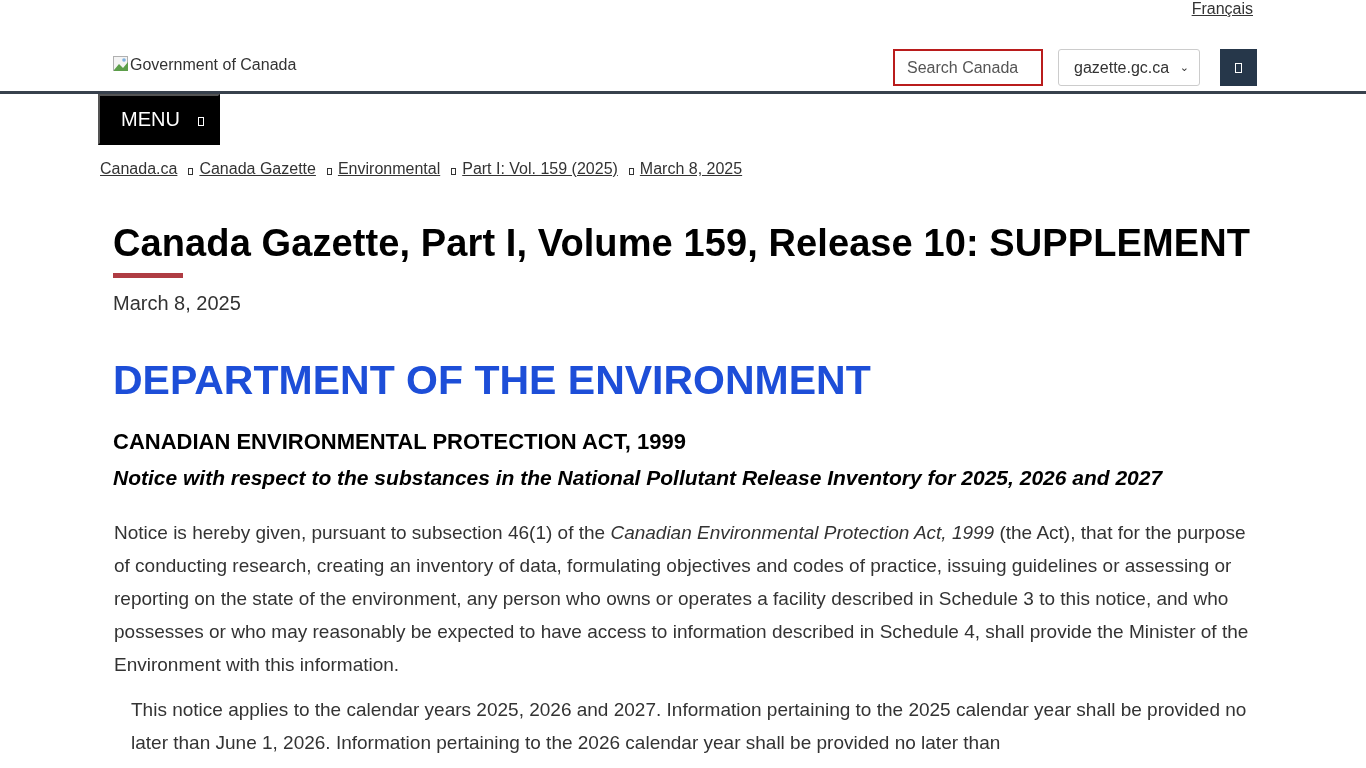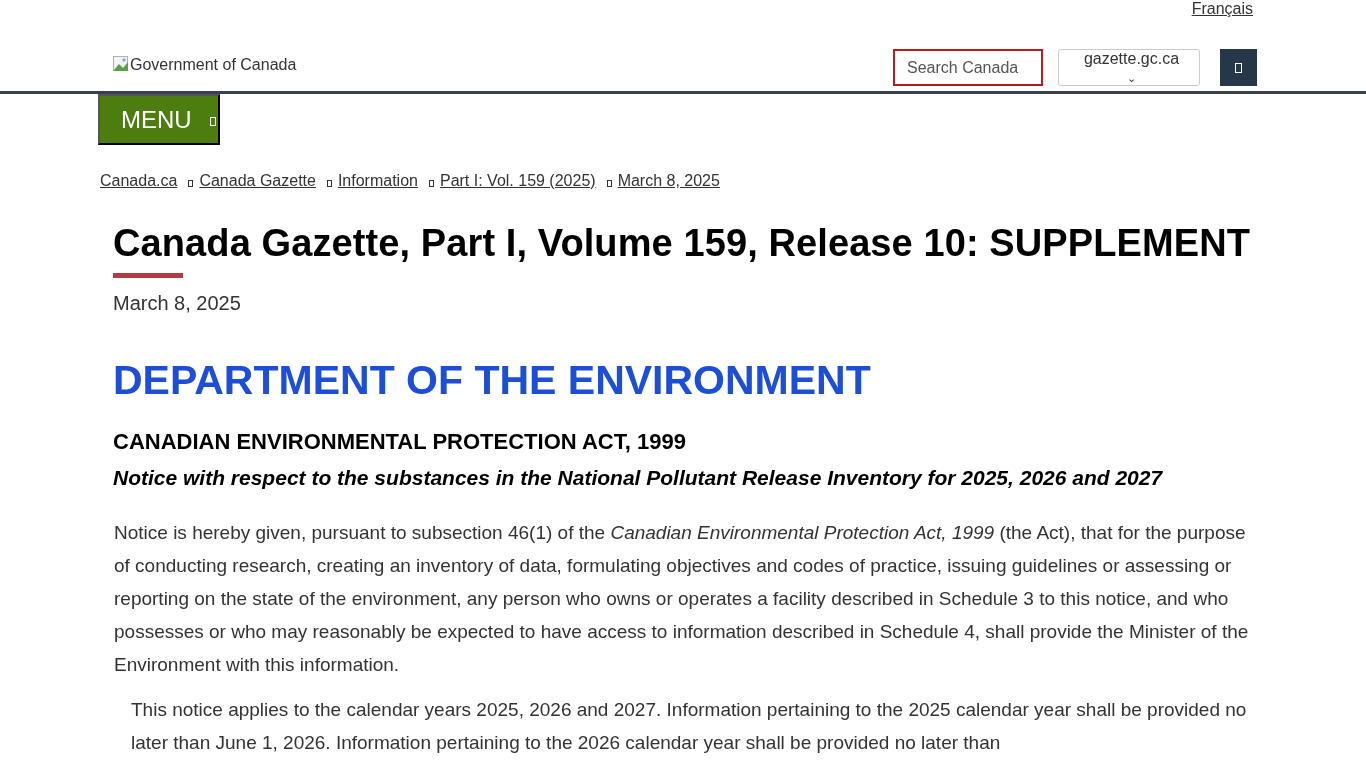--- a/index.html
+++ b/index.html
@@ -25,40 +25,40 @@
     .search-wrap { position: absolute; top: 49px; left: 893px; display: flex; align-items: center; }
     .search-input {
       width: 150px; height: 37px; border: 2px solid #b91c1c;
       font-family: "Liberation Sans", sans-serif; font-size: 16px; padding: 0 12px; color: #555;
       background: #fff;
     }
     .search-input::placeholder { color: #555555; }
     .site-select {
       margin-left: 15px; width: 142px; height: 37px; border: 1px solid #cccccc; border-radius: 3px;
       font-family: "Liberation Sans", sans-serif; font-size: 16px; color: #333;
-      display: flex; align-items: center; justify-content: space-between; padding: 0 10px 0 15px; background:#fff;flex-direction:column;
+      display: flex; align-items: center; justify-content: space-between; padding: 0 10px 0 15px; background:#fff;
     }
     .site-select .chev { font-size: 11px; color: #333; }
     .search-btn {
       margin-left: 20px; width: 37px; height: 37px; background: #26374a; border: none;
       display: flex; align-items: center; justify-content: center;
     }
     .search-btn .glyph { width: 7px; height: 10px; border: 1px solid #ffffff; }
 
     .header-rule { position: absolute; top: 91px; left: 0; width: 1366px; height: 3px; background: #38414d; }
 
     .menu-btn {
       position: absolute; top: 94px; left: 98px; width: 122px; height: 51px;
-      background: #4d7c0f; color: #ffffff; display: flex; align-items: center;
-      padding-left: 21px; font-size: 24px; font-family: "Liberation Sans", sans-serif;
+      background: #000000; color: #ffffff; display: flex; align-items: center;
+      padding-left: 21px; font-size: 20px; font-family: "Liberation Sans", sans-serif;
     }
     .menu-btn .glyph { display: inline-block; width: 6px; height: 9px; border: 1px solid #ffffff; margin-left: 18px; margin-top: 4px; }
 
     .breadcrumb {
-      position: absolute; top: 172px; left: 100px; display: flex; align-items: center; font-size: 16px;
+      position: absolute; top: 160px; left: 100px; display: flex; align-items: center; font-size: 16px;
     }
     .breadcrumb a { color: #333333; text-decoration: underline; }
     .breadcrumb .sep { display: inline-block; width: 5px; height: 7px; border: 1px solid #333; margin: 4px 6px 0 11px; }
 
     .page-title {
       position: absolute; top: 222px; left: 113px;
       font-size: 38px; font-weight: bold; color: #000000; white-space: nowrap; letter-spacing: 0.1px;
     }
     .title-bar { position: absolute; top: 273px; left: 113px; width: 70px; height: 5px; background: #af3c43; }
     .pub-date { position: absolute; top: 292px; left: 113px; font-size: 20px; color: #333333; }
@@ -116,21 +116,21 @@
 <button class="menu-btn">
   <span>MENU</span>
   <span class="glyph"></span>
 </button>
 
 <nav class="breadcrumb">
   <a href="#">Canada.ca</a>
   <span class="sep"></span>
   <a href="#">Canada Gazette</a>
   <span class="sep"></span>
-  <a href="#">Information</a>
+  <a href="#">Environmental</a>
   <span class="sep"></span>
   <a href="#">Part I: Vol. 159 (2025)</a>
   <span class="sep"></span>
   <a href="#">March 8, 2025</a>
 </nav>
 
 <h1 class="page-title">Canada Gazette, Part I, Volume 159, Release 10: SUPPLEMENT</h1>
 <div class="title-bar"></div>
 <p class="pub-date">March 8, 2025</p>
 

